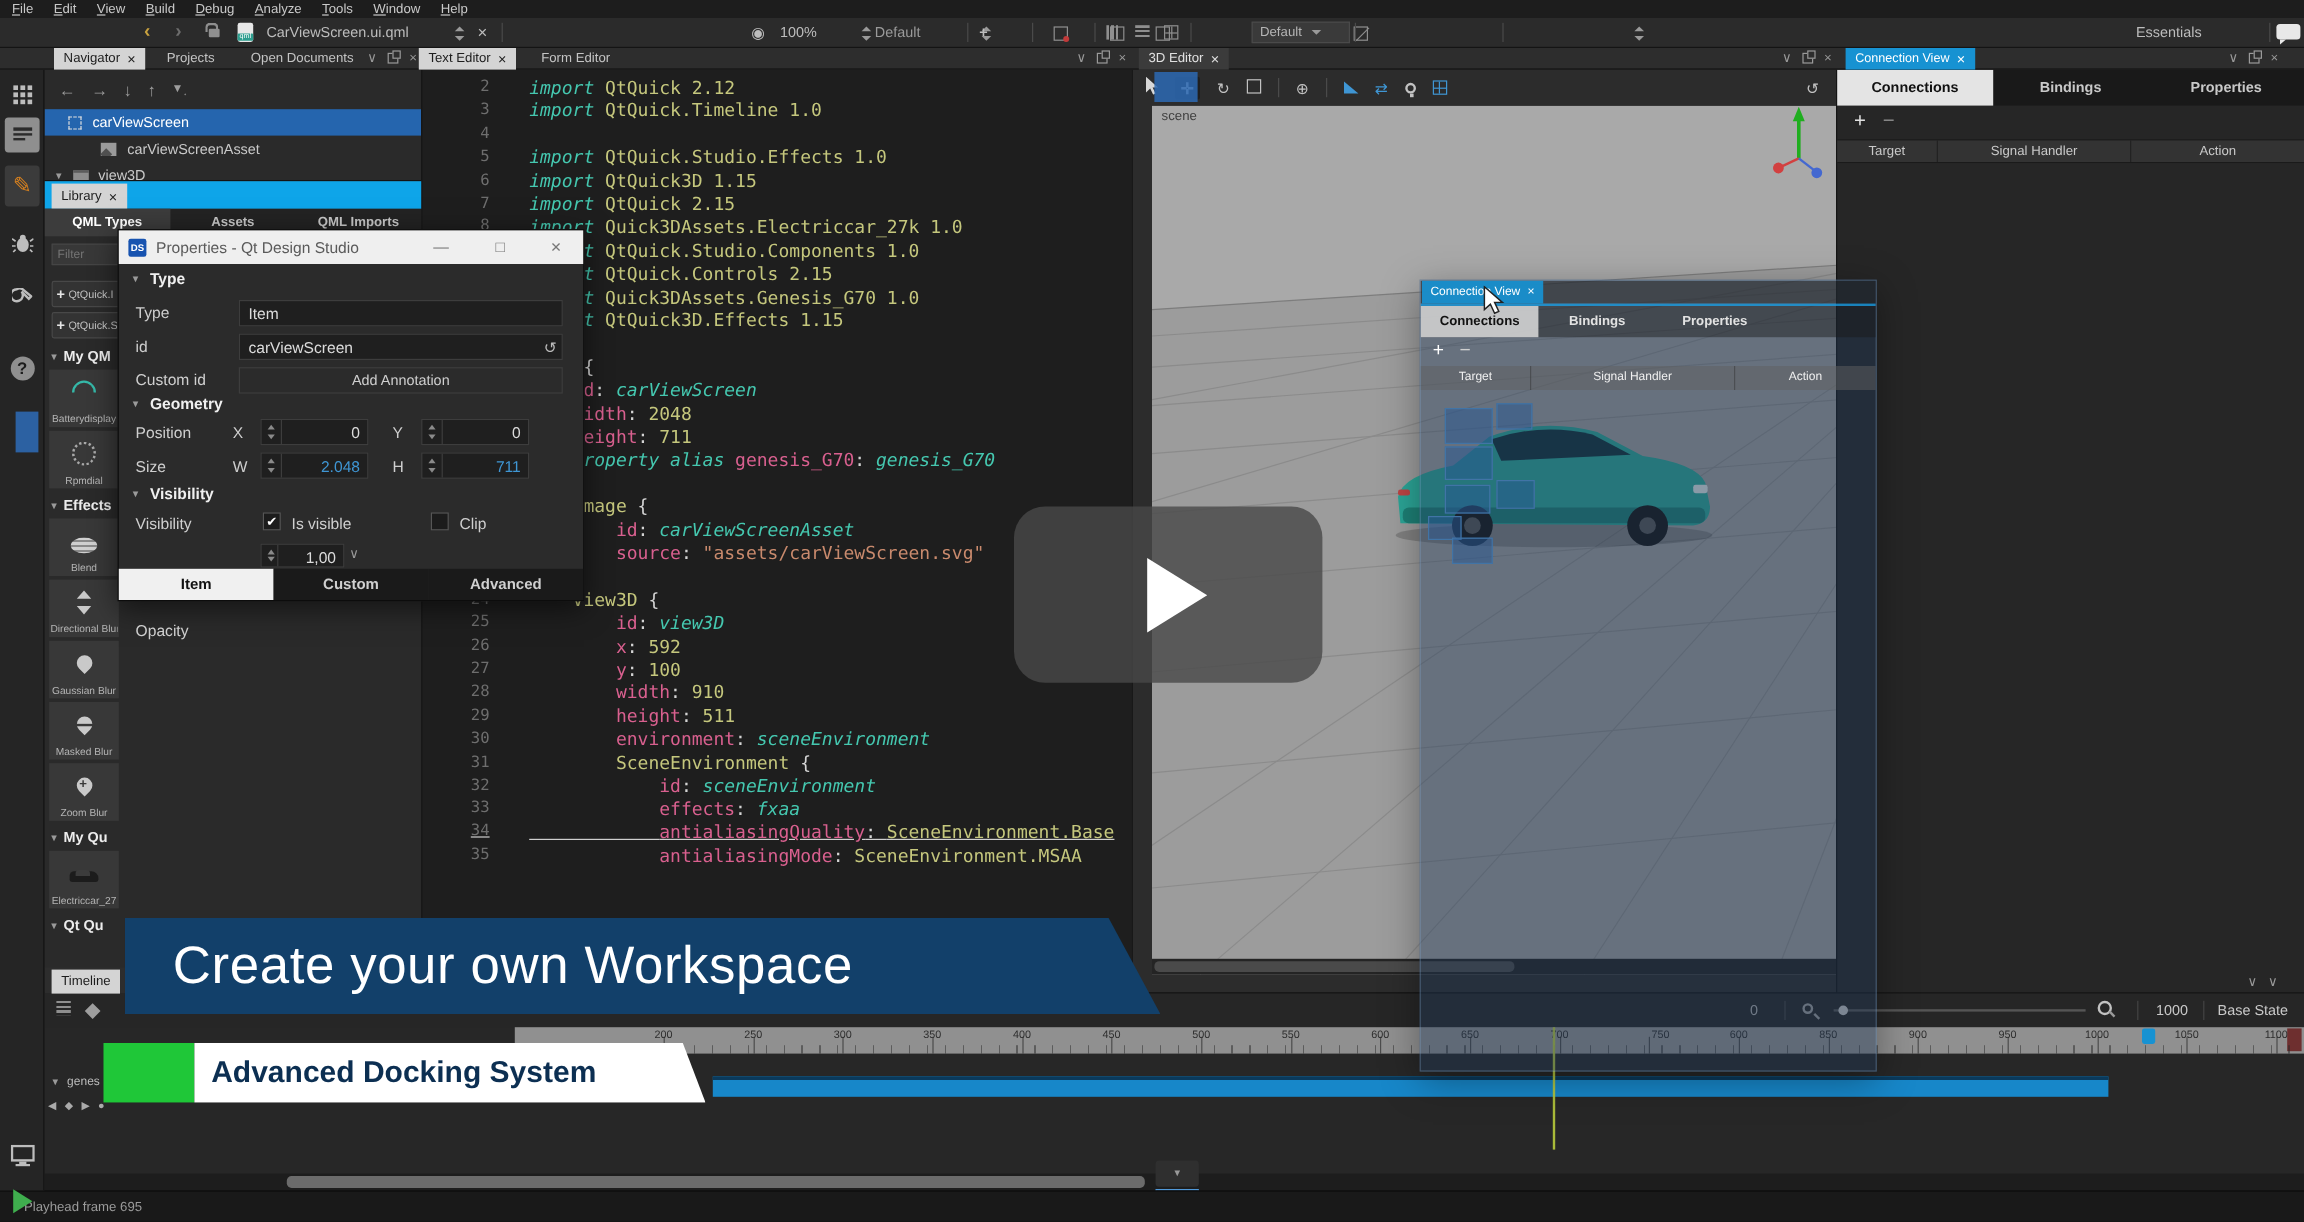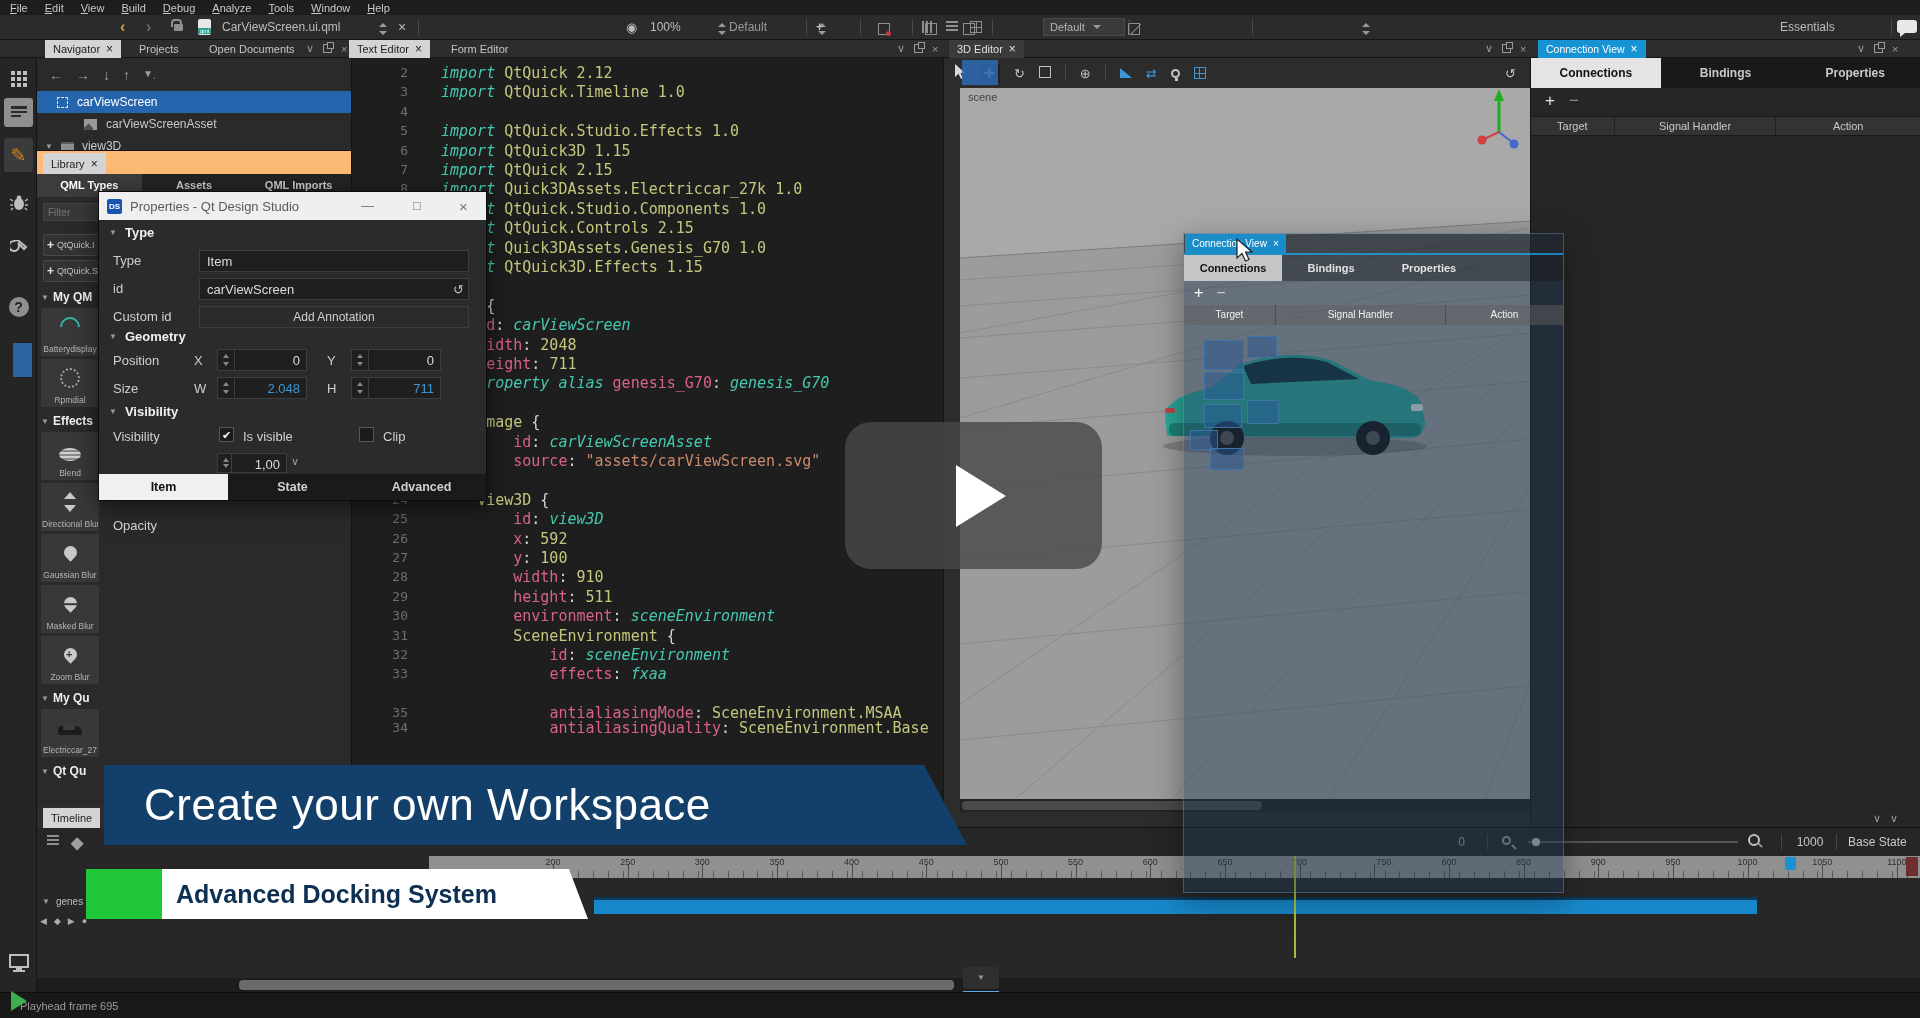--- a/index.html
+++ b/index.html
@@ -64,21 +64,21 @@
   #nav-toolbar{ left:0; top:4px; width:100%; height:26px; display:flex; align-items:center; gap:13px; padding-left:12px; color:#9d9d9d; font-size:14px;}
   .nav-row{ position:absolute; left:0; width:314px; height:22px; display:flex; align-items:center; font-size:12px; color:#c9c9c9;}
   .nav-row.sel{ background:#2565ae; color:#fff;}
   .dashed-sq{ width:11px; height:11px; border:1px dashed #e0e0e0;}
   .img-ic{ width:13px; height:11px; background:#9a9a9a; position:relative; overflow:hidden;}
   .img-ic::after{ content:""; position:absolute; left:1px; bottom:-2px; width:7px; height:7px; background:#4f4f4f; transform:rotate(45deg);}
   .film-ic{ width:13px; height:9px; background:#8d8d8d; border-top:2px solid #5c5c5c;}
 
   
   #library{ left:37px; top:150px; width:314px; height:656px; background:#2a2a2a; border-top:1px solid #141414; z-index:2;}
-  #library-tabbar{ left:0; top:0; width:100%; height:23px; background:#fdba74;}
+  #library-tabbar{ left:0; top:0; width:100%; height:23px; background:#0ea5e9;}
   .ltab{ position:absolute; top:2px; height:21px; display:flex; align-items:center; gap:6px; padding:0 8px; font-size:11px;}
   #library-subtabs{ left:0; top:23px; width:100%; height:23px; background:#232323; display:flex;}
   .lsub{ flex:1; text-align:center; font-size:11px; font-weight:bold; color:#c9c9c9; line-height:23px;}
   .lsub.on{ background:#3c3c3c; color:#fff;}
   #lib-filter{ left:6px; top:52px; width:56px; height:18px; background:#383838; border:1px solid #454545; color:#9a9a9a; font-size:10px; padding:0 4px;}
   .lib-mod{ position:absolute; left:6px; width:57px; height:22px; background:#333; border:1px solid #484848; border-radius:2px; display:flex; align-items:center; gap:3px; padding:0 3px; font-size:9px; color:#c4c4c4; overflow:hidden; white-space:nowrap;}
   .lib-mod b{ font-size:12px; color:#e5e5e5;}
   #library-list{ position:absolute; left:4px; top:135px; width:62px;}
   .lib-sec{ display:flex; align-items:center; gap:4px; height:22px; font-size:12px; font-weight:bold; color:#ededed; white-space:nowrap; overflow:hidden;}
   .lib-sec .car3t{ font-size:8px; color:#9a9a9a;}
@@ -526,21 +526,21 @@
         <div class="code-line" style="top: 432.8px;"><span class="gutter">24</span><span class="ctext"><span class="tk-w">    </span><span class="tk-m">View3D </span><span class="tk-w">{</span></span></div>
         <div class="code-line" style="top: 452.2px;"><span class="gutter">25</span><span class="ctext"><span class="tk-w">        </span><span class="tk-p">id</span><span class="tk-w">: </span><span class="tk-v">view3D</span></span></div>
         <div class="code-line" style="top: 471.6px;"><span class="gutter">26</span><span class="ctext"><span class="tk-w">        </span><span class="tk-p">x</span><span class="tk-w">: </span><span class="tk-num">592</span></span></div>
         <div class="code-line" style="top: 491px;"><span class="gutter">27</span><span class="ctext"><span class="tk-w">        </span><span class="tk-p">y</span><span class="tk-w">: </span><span class="tk-num">100</span></span></div>
         <div class="code-line" style="top: 510.4px;"><span class="gutter">28</span><span class="ctext"><span class="tk-w">        </span><span class="tk-p">width</span><span class="tk-w">: </span><span class="tk-num">910</span></span></div>
         <div class="code-line" style="top: 529.8px;"><span class="gutter">29</span><span class="ctext"><span class="tk-w">        </span><span class="tk-p">height</span><span class="tk-w">: </span><span class="tk-num">511</span></span></div>
         <div class="code-line" style="top: 549.2px;"><span class="gutter">30</span><span class="ctext"><span class="tk-w">        </span><span class="tk-p">environment</span><span class="tk-w">: </span><span class="tk-v">sceneEnvironment</span></span></div>
         <div class="code-line" style="top: 568.6px;"><span class="gutter">31</span><span class="ctext"><span class="tk-w">        </span><span class="tk-m">SceneEnvironment </span><span class="tk-w">{</span></span></div>
         <div class="code-line" style="top: 588px;"><span class="gutter">32</span><span class="ctext"><span class="tk-w">            </span><span class="tk-p">id</span><span class="tk-w">: </span><span class="tk-v">sceneEnvironment</span></span></div>
         <div class="code-line" style="top: 607.4px;"><span class="gutter">33</span><span class="ctext"><span class="tk-w">            </span><span class="tk-p">effects</span><span class="tk-w">: </span><span class="tk-v">fxaa</span></span></div>
-        <div class="code-line" style="top: 661px;"><span class="gutter">34</span><span class="ctext"><span class="tk-w">            </span><span class="tk-p">antialiasingQuality</span><span class="tk-w">: </span><span class="tk-m">SceneEnvironment.Base</span></span></div>
+        <div class="code-line" style="top: 626px; text-decoration: underline;"><span class="gutter">34</span><span class="ctext"><span class="tk-w">            </span><span class="tk-p">antialiasingQuality</span><span class="tk-w">: </span><span class="tk-m">SceneEnvironment.Base</span></span></div>
         <div class="code-line" style="top: 646.2px;"><span class="gutter">35</span><span class="ctext"><span class="tk-w">            </span><span class="tk-p">antialiasingMode</span><span class="tk-w">: </span><span class="tk-m">SceneEnvironment.MSAA</span></span></div>
       </div>
   </div>
 
   <div id="editor3d" class="abs">
     <div id="editor3d-toolbar">
       <span><svg width="11" height="15">
             <path d="M1 0 L1 13 L4.5 9.8 L7 15 L9 14 L6.5 9 L11 9 Z" fill="#d8d8d8"></path>
           </svg></span>
       <span class="pressed" style="font-weight:bold;">✛</span>
@@ -704,21 +704,21 @@
     <span class="prow-lbl" style="left:284px; top:237px;">Clip</span>
     <span class="prow-lbl" style="top:280px;margin-top:46px;">Opacity</span>
     <div class="spinbox" style="left:118px; top:261px; width:70px; height:20px;">
         <span class="spin" style="width:14px;"></span>
         <span class="val">1,00</span>
       </div>
     <span style="position:absolute; left:192px; top:263px; color:#9a9a9a; font-size:11px;">∨</span>
 
     <div id="prop-tabs">
       <div class="ptab on">Item</div>
-      <div class="ptab">State</div>
+      <div class="ptab">Custom</div>
       <div class="ptab">Advanced</div>
     </div>
   </div>
 
   <div id="timeline" class="abs">
     <div id="tl-toolbar">
       <span style="margin-left:10px;"><span class="ilines" style="display:inline-block;"></span></span>
       <span style="margin-left:12px; font-weight:bold;">◆</span>
       <span style="position:absolute; left:1398px; width:30px; text-align:right; color:#aaa; font-size:12px;">0</span>
       <span class="tl-sep" style="position:absolute; left:1450px;"></span>

